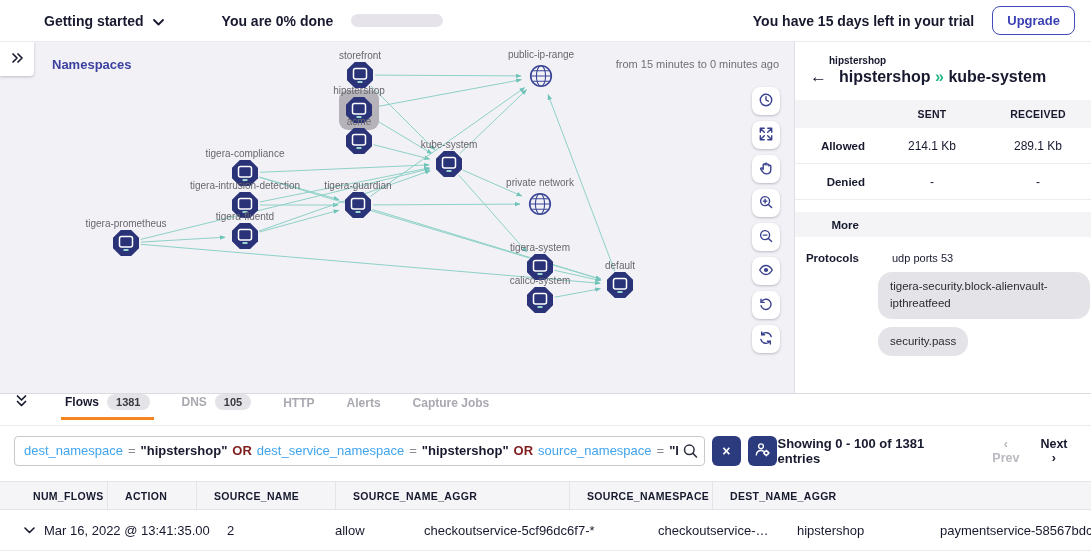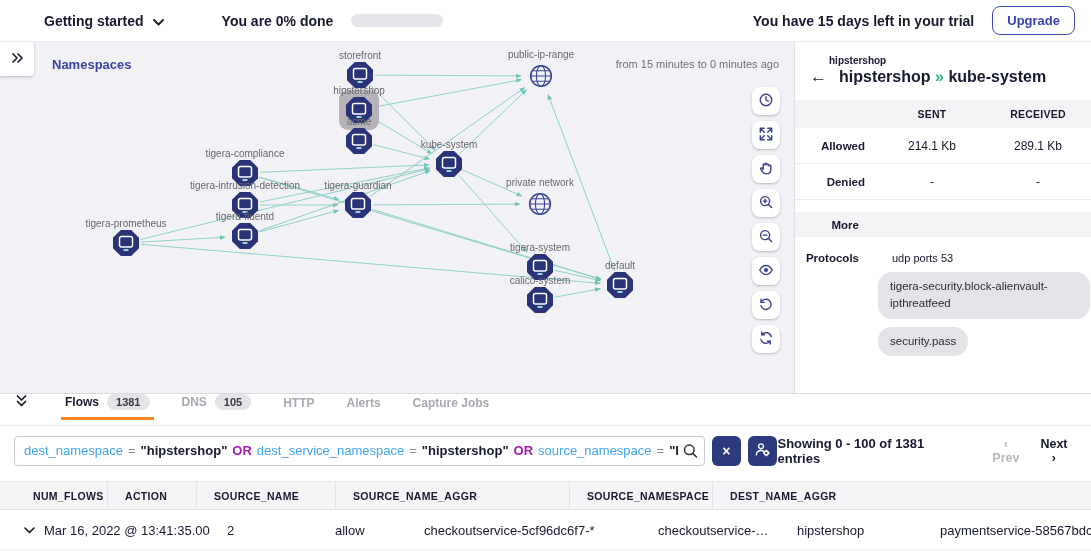--- a/index.html
+++ b/index.html
@@ -59,21 +59,21 @@
   .dblchev{margin:0 8px 8px 10px;background:none;border:none;display:flex;padding:0}
   .tab{display:flex;align-items:center;gap:8px;padding:0 4px 7px;margin-left:24px;border-bottom:3px solid transparent;font-size:12px;font-weight:700;color:#a9a9b1;cursor:pointer}
   .tab.active{color:#17192e;border-bottom-color:#f5861f}
   .badge{background:#e4e3e8;color:#3a3a42;border-radius:10px;padding:2px 9px;font-size:11px;font-weight:600}
   .filterrow{height:49px;display:flex;align-items:center;padding:0 14px}
   .qbox{width:703px;height:30px;border:1px solid #c9c8cf;border-radius:4px;background:#fff;display:flex;align-items:center;position:relative;overflow:hidden;padding:0 26px 0 9px;cursor:text}
   .qtokens{display:flex;gap:5px;white-space:nowrap;font-size:13px;overflow:hidden}
   .tok-field{color:#41a5ee}
   .tok-op{color:#8a8a92}
   .tok-value{font-weight:700;color:#17192e}
-  .tok-bool{font-weight:600;color:#a21caf}
+  .tok-bool{font-weight:600;color:#7f1d1d}
   .qsearch{position:absolute;right:5px;top:50%;transform:translateY(-50%);background:#fff;display:flex}
   .navybtn{width:30px;height:30px;border-radius:6px;background:#2c3a7e;border:none;display:flex;align-items:center;justify-content:center;margin-left:7px;color:#fff;font-size:14px;font-weight:700}
   .showing{margin-left:auto;font-size:13px;font-weight:700}
   .pag{font-size:12.5px;background:none;border:none}
   .pag.prev{margin-left:22px;color:#b9b9c0;font-weight:600}
   .pag.next{margin-left:14px;margin-right:6px;color:#17192e;font-weight:700}
   .ftable{margin-top:6px}
   .fhead{display:flex;height:29px;background:#f5f4f7;border-top:1px solid #e4e3e8;border-bottom:1px solid #e4e3e8}
   .fh{display:flex;align-items:center;font-size:10.5px;font-weight:700;letter-spacing:.03em;padding-left:17px;border-right:1px solid #e4e3e8;height:100%}
   .fh:first-child{padding-left:33px}

